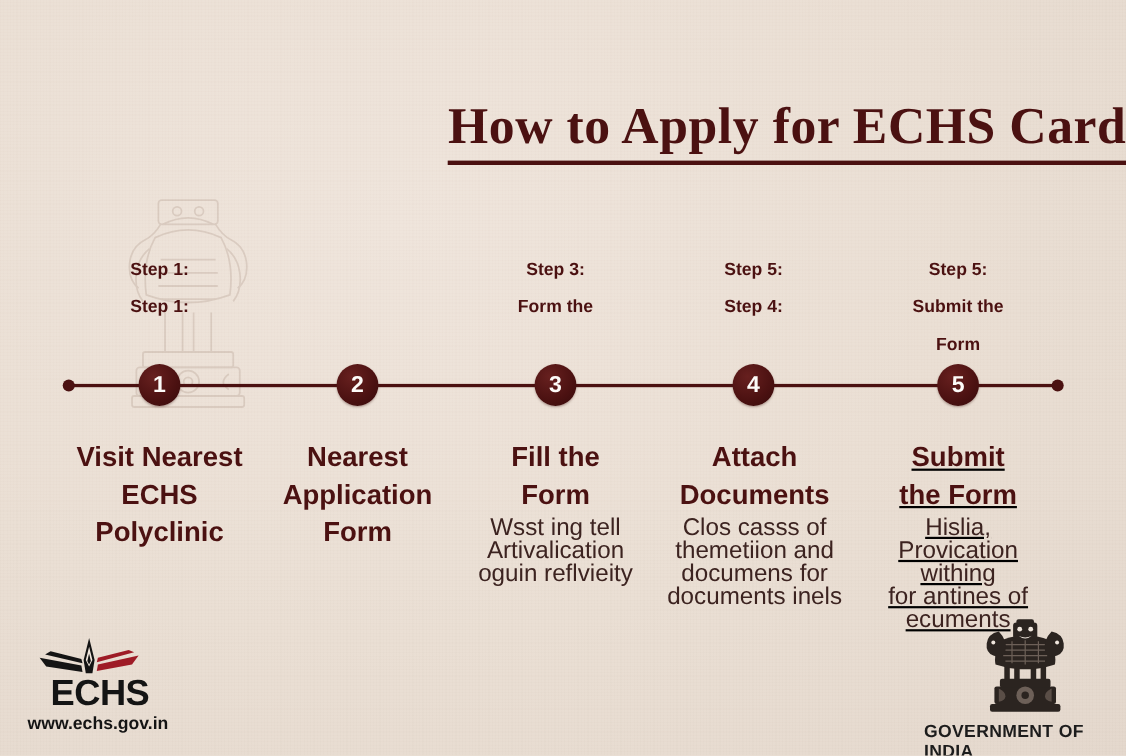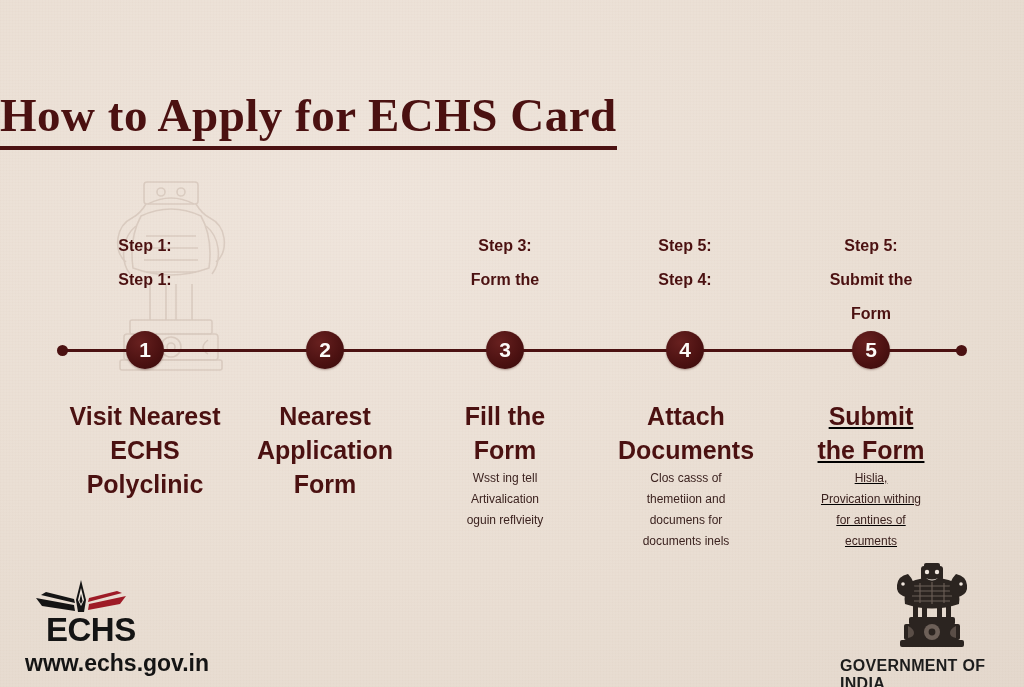--- a/index.html
+++ b/index.html
@@ -43,21 +43,21 @@
     opacity: .16;
     pointer-events: none;
   }
 
   
   #title {
     position: absolute;
     top: 88px;
     left: 0;
     width: 1024px;
-    text-align: left;
+    text-align: right;
     font-family: "Liberation Serif", "DejaVu Serif", serif;
     font-weight: bold;
     font-size: 47px;
     letter-spacing: .5px;
     color: #4b1111;
   }
   #title .u {
     display: inline-block;
     border-bottom: 4px solid #4b1111;
     padding-bottom: 4px;
@@ -129,21 +129,21 @@
   }
   .head {
     font-size: 25px;
     font-weight: bold;
     color: #4b1111;
     line-height: 34px;
     white-space: pre-line;
   }
   .body {
     margin-top: 1px;
-    font-size: 12px;
+    font-size: 22px;
     font-weight: normal;
     color: #3c2320;
     line-height: 21px;
     white-space: pre-line;
   }
 
   
   #echs-logo {
     position: absolute;
     left: 24px;
@@ -169,21 +169,21 @@
     font-weight: bold;
     line-height: 18px;
     letter-spacing: .1px;
     color: #141414;
     white-space: pre-line;
   }
   #echs-url {
     position: absolute;
     left: 1px;
     top: 72px;
-    font-size: 23px;
+    font-size: 16px;
     font-weight: bold;
     color: #141414;
   }
 
   
   #gov-emblem {
     position: absolute;
     left: 884px;
     top: 560px;
     width: 96px;

